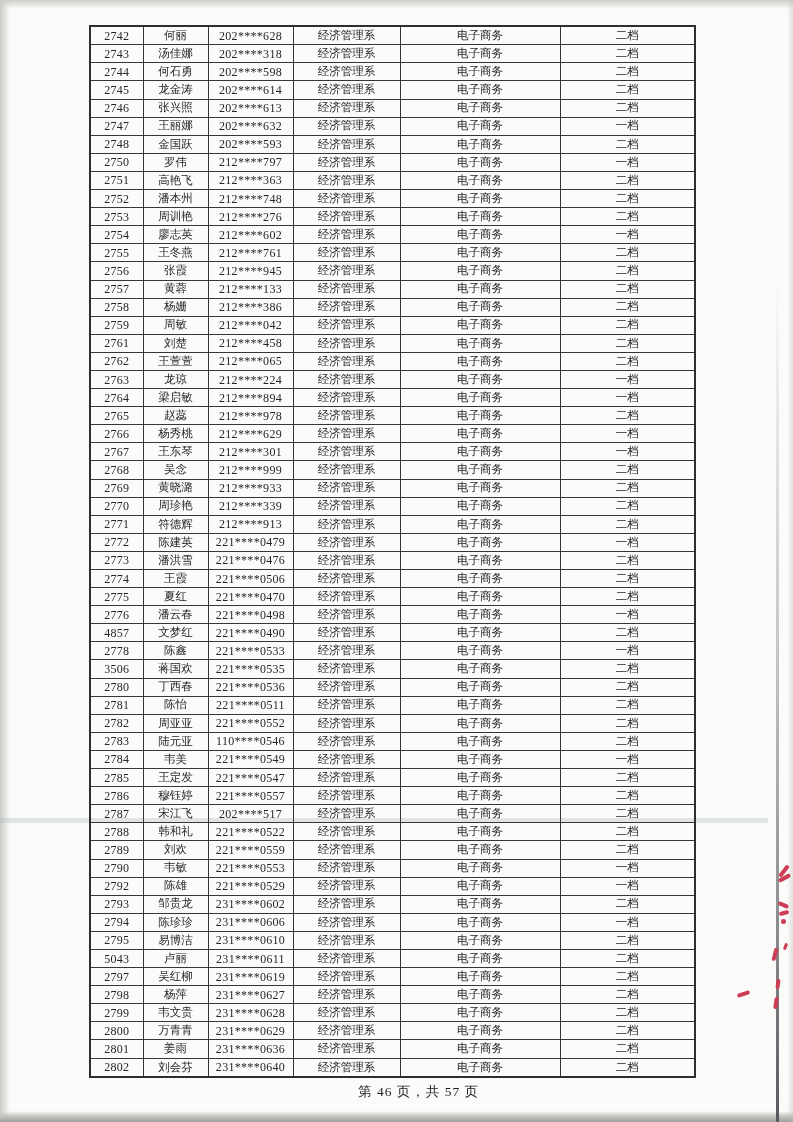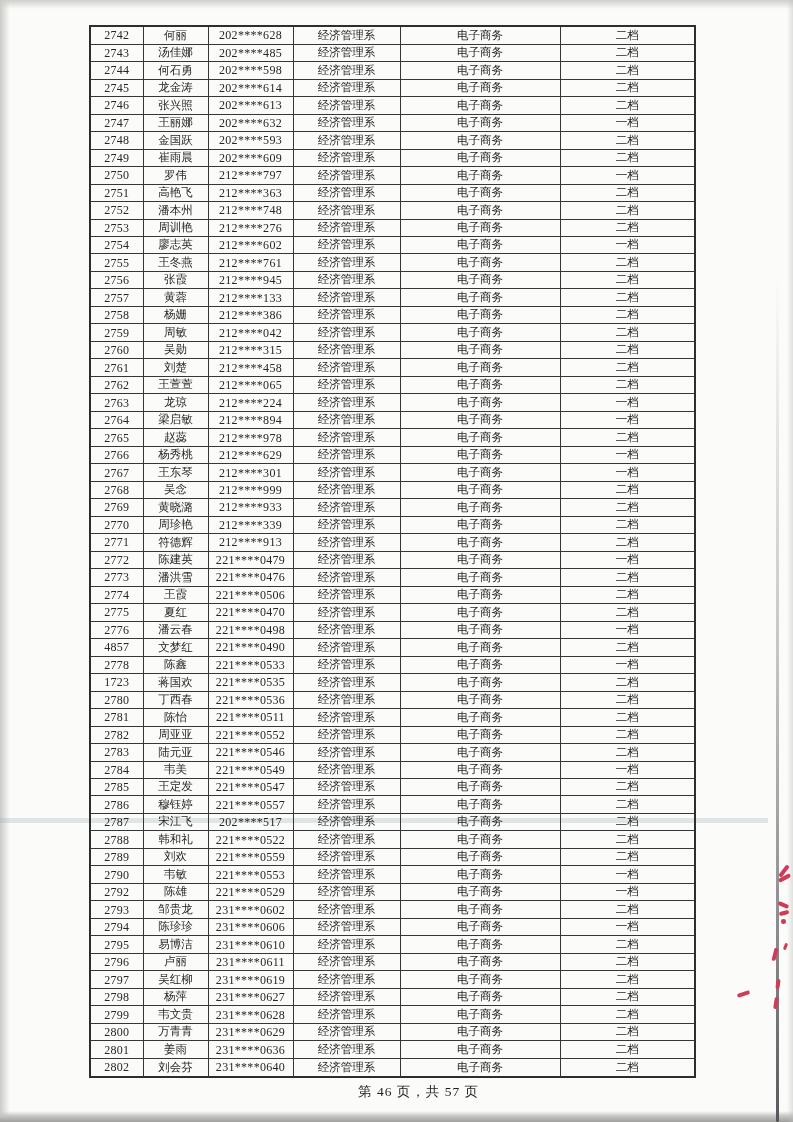--- a/index.html
+++ b/index.html
@@ -89,21 +89,21 @@
         <td class="c-serial">2742</td>
         <td class="c-name">何丽</td>
         <td class="c-id">202****628</td>
         <td class="c-dept">经济管理系</td>
         <td class="c-major">电子商务</td>
         <td class="c-tier">二档</td>
       </tr>
       <tr>
         <td class="c-serial">2743</td>
         <td class="c-name">汤佳娜</td>
-        <td class="c-id">202****485</td>
+        <td class="c-id">202****318</td>
         <td class="c-dept">经济管理系</td>
         <td class="c-major">电子商务</td>
         <td class="c-tier">二档</td>
       </tr>
       <tr>
         <td class="c-serial">2744</td>
         <td class="c-name">何石勇</td>
         <td class="c-id">202****598</td>
         <td class="c-dept">经济管理系</td>
         <td class="c-major">电子商务</td>
@@ -135,28 +135,20 @@
       </tr>
       <tr>
         <td class="c-serial">2748</td>
         <td class="c-name">金国跃</td>
         <td class="c-id">202****593</td>
         <td class="c-dept">经济管理系</td>
         <td class="c-major">电子商务</td>
         <td class="c-tier">二档</td>
       </tr>
       <tr>
-        <td class="c-serial">2749</td>
-        <td class="c-name">崔雨晨</td>
-        <td class="c-id">202****609</td>
-        <td class="c-dept">经济管理系</td>
-        <td class="c-major">电子商务</td>
-        <td class="c-tier">二档</td>
-      </tr>
-      <tr>
         <td class="c-serial">2750</td>
         <td class="c-name">罗伟</td>
         <td class="c-id">212****797</td>
         <td class="c-dept">经济管理系</td>
         <td class="c-major">电子商务</td>
         <td class="c-tier">一档</td>
       </tr>
       <tr>
         <td class="c-serial">2751</td>
         <td class="c-name">高艳飞</td>
@@ -223,28 +215,20 @@
       </tr>
       <tr>
         <td class="c-serial">2759</td>
         <td class="c-name">周敏</td>
         <td class="c-id">212****042</td>
         <td class="c-dept">经济管理系</td>
         <td class="c-major">电子商务</td>
         <td class="c-tier">二档</td>
       </tr>
       <tr>
-        <td class="c-serial">2760</td>
-        <td class="c-name">吴勋</td>
-        <td class="c-id">212****315</td>
-        <td class="c-dept">经济管理系</td>
-        <td class="c-major">电子商务</td>
-        <td class="c-tier">二档</td>
-      </tr>
-      <tr>
         <td class="c-serial">2761</td>
         <td class="c-name">刘楚</td>
         <td class="c-id">212****458</td>
         <td class="c-dept">经济管理系</td>
         <td class="c-major">电子商务</td>
         <td class="c-tier">二档</td>
       </tr>
       <tr>
         <td class="c-serial">2762</td>
         <td class="c-name">王萱萱</td>
@@ -375,21 +359,21 @@
       </tr>
       <tr>
         <td class="c-serial">2778</td>
         <td class="c-name">陈鑫</td>
         <td class="c-id">221****0533</td>
         <td class="c-dept">经济管理系</td>
         <td class="c-major">电子商务</td>
         <td class="c-tier">一档</td>
       </tr>
       <tr>
-        <td class="c-serial">1723</td>
+        <td class="c-serial">3506</td>
         <td class="c-name">蒋国欢</td>
         <td class="c-id">221****0535</td>
         <td class="c-dept">经济管理系</td>
         <td class="c-major">电子商务</td>
         <td class="c-tier">二档</td>
       </tr>
       <tr>
         <td class="c-serial">2780</td>
         <td class="c-name">丁西春</td>
         <td class="c-id">221****0536</td>
@@ -409,21 +393,21 @@
         <td class="c-serial">2782</td>
         <td class="c-name">周亚亚</td>
         <td class="c-id">221****0552</td>
         <td class="c-dept">经济管理系</td>
         <td class="c-major">电子商务</td>
         <td class="c-tier">二档</td>
       </tr>
       <tr>
         <td class="c-serial">2783</td>
         <td class="c-name">陆元亚</td>
-        <td class="c-id">221****0546</td>
+        <td class="c-id">110****0546</td>
         <td class="c-dept">经济管理系</td>
         <td class="c-major">电子商务</td>
         <td class="c-tier">二档</td>
       </tr>
       <tr>
         <td class="c-serial">2784</td>
         <td class="c-name">韦美</td>
         <td class="c-id">221****0549</td>
         <td class="c-dept">经济管理系</td>
         <td class="c-major">电子商务</td>
@@ -503,21 +487,21 @@
       </tr>
       <tr>
         <td class="c-serial">2795</td>
         <td class="c-name">易博洁</td>
         <td class="c-id">231****0610</td>
         <td class="c-dept">经济管理系</td>
         <td class="c-major">电子商务</td>
         <td class="c-tier">二档</td>
       </tr>
       <tr>
-        <td class="c-serial">2796</td>
+        <td class="c-serial">5043</td>
         <td class="c-name">卢丽</td>
         <td class="c-id">231****0611</td>
         <td class="c-dept">经济管理系</td>
         <td class="c-major">电子商务</td>
         <td class="c-tier">二档</td>
       </tr>
       <tr>
         <td class="c-serial">2797</td>
         <td class="c-name">吴红柳</td>
         <td class="c-id">231****0619</td>

